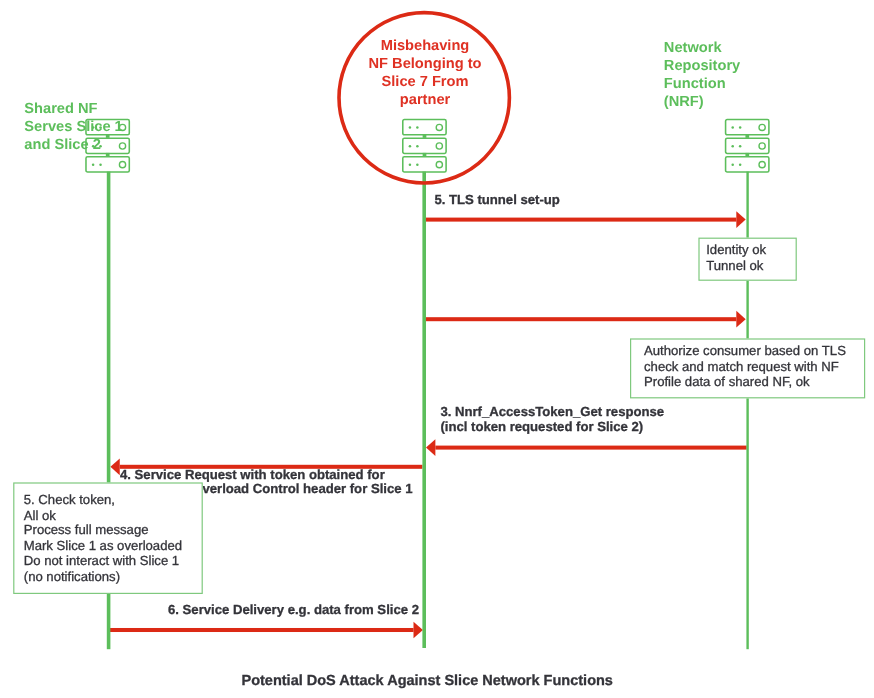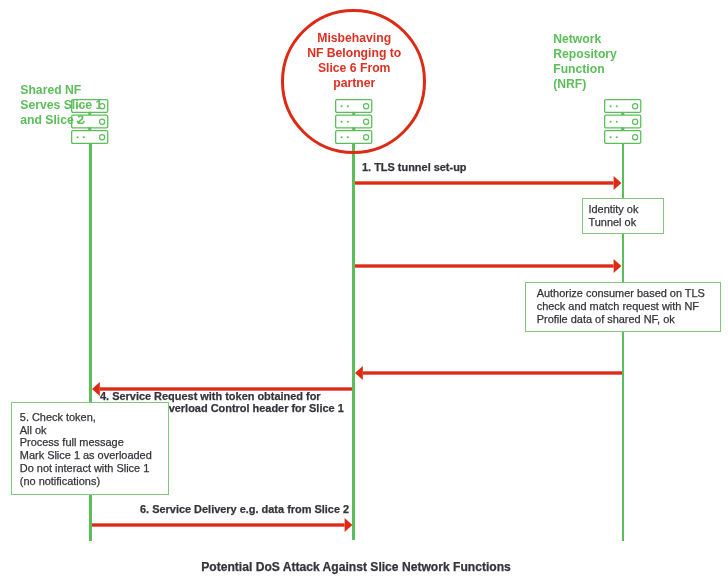--- a/index.html
+++ b/index.html
@@ -32,21 +32,21 @@
   <div class="lifeline" style="left:352.1px;top:142.8px;height:397px;"></div>
   <div class="lifeline" style="left:621.9px;top:142.8px;height:398.4px;"></div>
 
   <div class="red-circle" style="left:281.1px;top:8.9px;width:145.2px;height:145.2px;"></div>
 
   <div class="actor-label" style="left:20.3px;top:46.5px;width:140px;margin-top:36px;">Shared NF
 Serves Slice 1
 and Slice 2</div>
   <div class="red-label" style="left:284.2px;top:30.7px;width:140px;">Misbehaving
 NF Belonging to
-Slice 6 From
+Slice 7 From
 partner</div>
   <div class="actor-label" style="left:553.2px;top:31.8px;width:140px;">Network
 Repository
 Function
 (NRF)</div>
 
   <svg class="server" style="left:71px;top:99px;" width="38" height="45" viewBox="0 0 38 45">
       <g>
         <rect x="0.65" y="0.65" width="36.1" height="12.7" rx="1.3" ry="1.3" fill="none" stroke="#5CBE5B" stroke-width="1.3"></rect>
         <circle cx="31.1" cy="7.2" r="2.6" fill="none" stroke="#5CBE5B" stroke-width="1.15"></circle>
@@ -106,40 +106,42 @@
         <rect x="17.2" y="28.4" width="3.1" height="3.0" fill="#5CBE5B"></rect>
       </g>
       <g>
         <rect x="0.65" y="31.65" width="36.1" height="12.7" rx="1.3" ry="1.3" fill="none" stroke="#5CBE5B" stroke-width="1.3"></rect>
         <circle cx="31.1" cy="38.2" r="2.6" fill="none" stroke="#5CBE5B" stroke-width="1.15"></circle>
         <circle cx="6.6" cy="38.3" r="1.05" fill="#5CBE5B"></circle>
         <circle cx="12.8" cy="38.3" r="1.05" fill="#5CBE5B"></circle>
       </g>
     </svg>
 
-  <div class="msg-label" style="left:362px;top:161px;">1. TLS tunnel set-up</div>
+  <div class="msg-label" style="left:362px;top:161px;">5. TLS tunnel set-up</div>
   <svg class="arrow" width="267.4" height="20" style="left: 353.9px; top: 173.3px;">
       <rect x="0" y="8.325" width="259.59999999999997" height="3.35" fill="#DC2A15"></rect>
       <path d="M 267.4 10 L 259.59999999999997 3.05 L 259.59999999999997 16.95 Z" fill="#DC2A15"></path>
     </svg>
 
   <div class="note" style="left:581.8px;top:198.2px;width:82.3px;height:36.2px;"></div>
   <div class="note-text" style="left:588.5px;top:203px;">Identity ok
 Tunnel ok</div>
 
   <svg class="arrow" width="267.4" height="20" style="left: 353.9px; top: 255.6px;">
       <rect x="0" y="8.325" width="259.59999999999997" height="3.35" fill="#DC2A15"></rect>
       <path d="M 267.4 10 L 259.59999999999997 3.05 L 259.59999999999997 16.95 Z" fill="#DC2A15"></path>
     </svg>
 
   <div class="note" style="left:525.2px;top:282px;width:195.6px;height:50.3px;"></div>
   <div class="note-text" style="left:536.7px;top:287px;">Authorize consumer based on TLS
 check and match request with NF
 Profile data of shared NF, ok</div>
 
+  <div class="msg-label" style="left:367px;top:338px;">3. Nnrf_AccessToken_Get response
+(incl token requested for Slice 2)</div>
   <svg class="arrow" width="267.20000000000005" height="20" style="left: 355px; top: 362.6px;">
       <rect x="7.8" y="8.325" width="259.40000000000003" height="3.35" fill="#DC2A15"></rect>
       <path d="M 0 10 L 7.8 3.05 L 7.8 16.95 Z" fill="#DC2A15"></path>
     </svg>
 
   <div class="msg-label" style="left:100px;top:354px;margin-top:36px;">4. Service Request with token obtained for
 Slice 2 and Overload Control header for Slice 1</div>
   <svg class="arrow" width="260" height="20" style="left: 92.4px; top: 379.1px;">
       <rect x="7.8" y="8.325" width="252.2" height="3.35" fill="#DC2A15"></rect>
       <path d="M 0 10 L 7.8 3.05 L 7.8 16.95 Z" fill="#DC2A15"></path>

